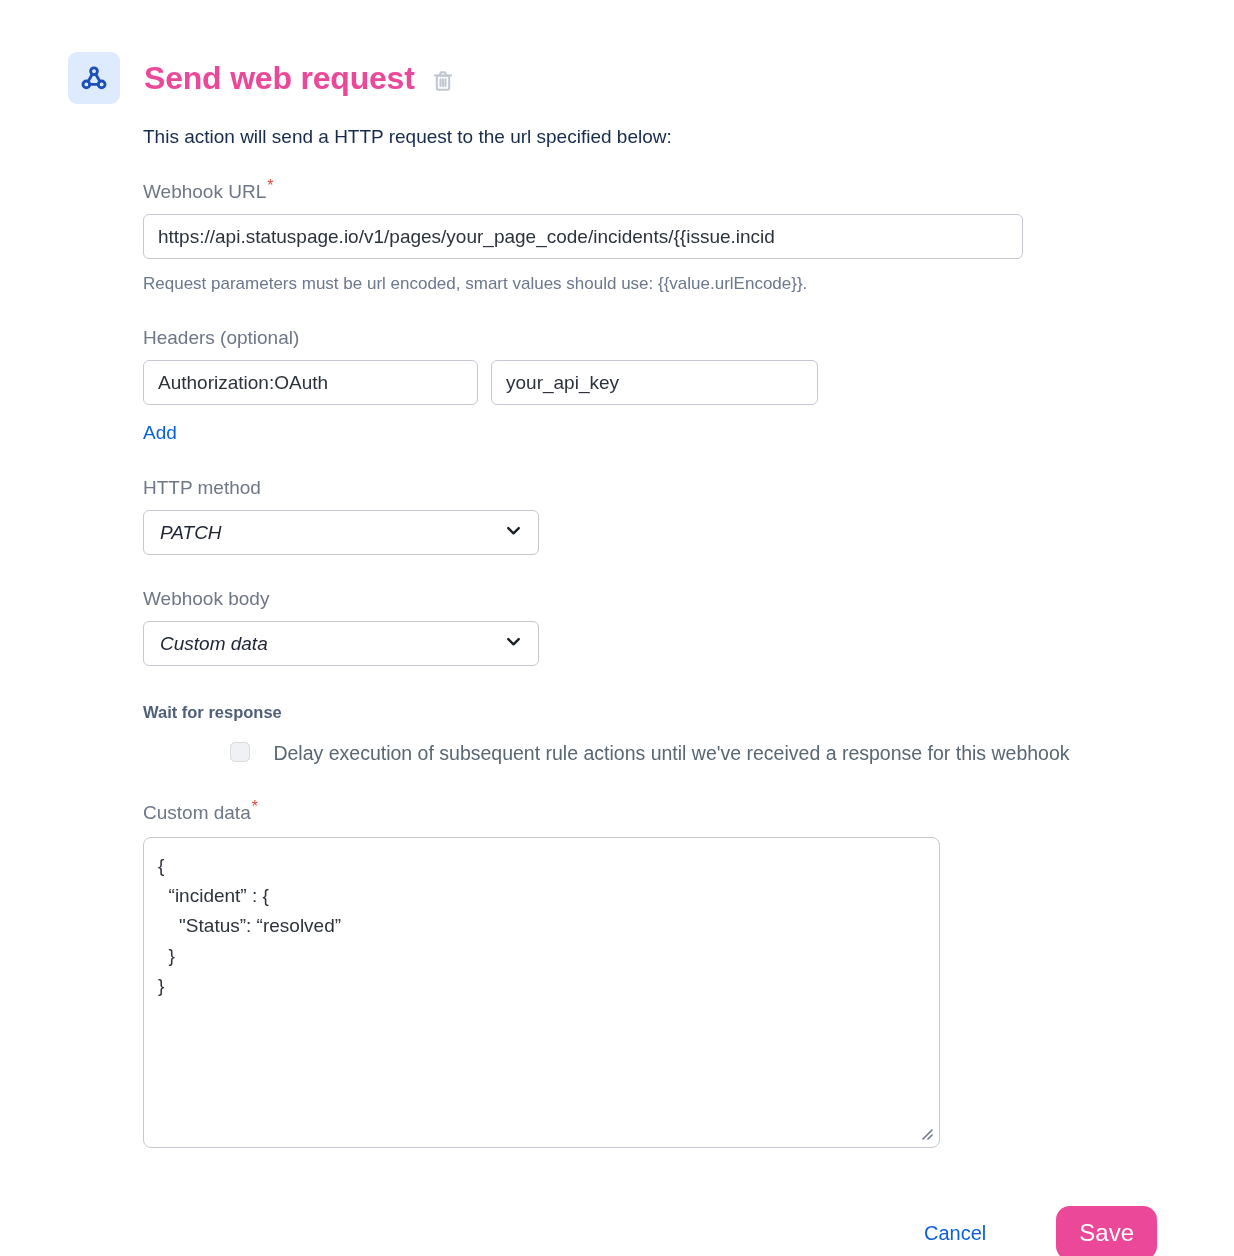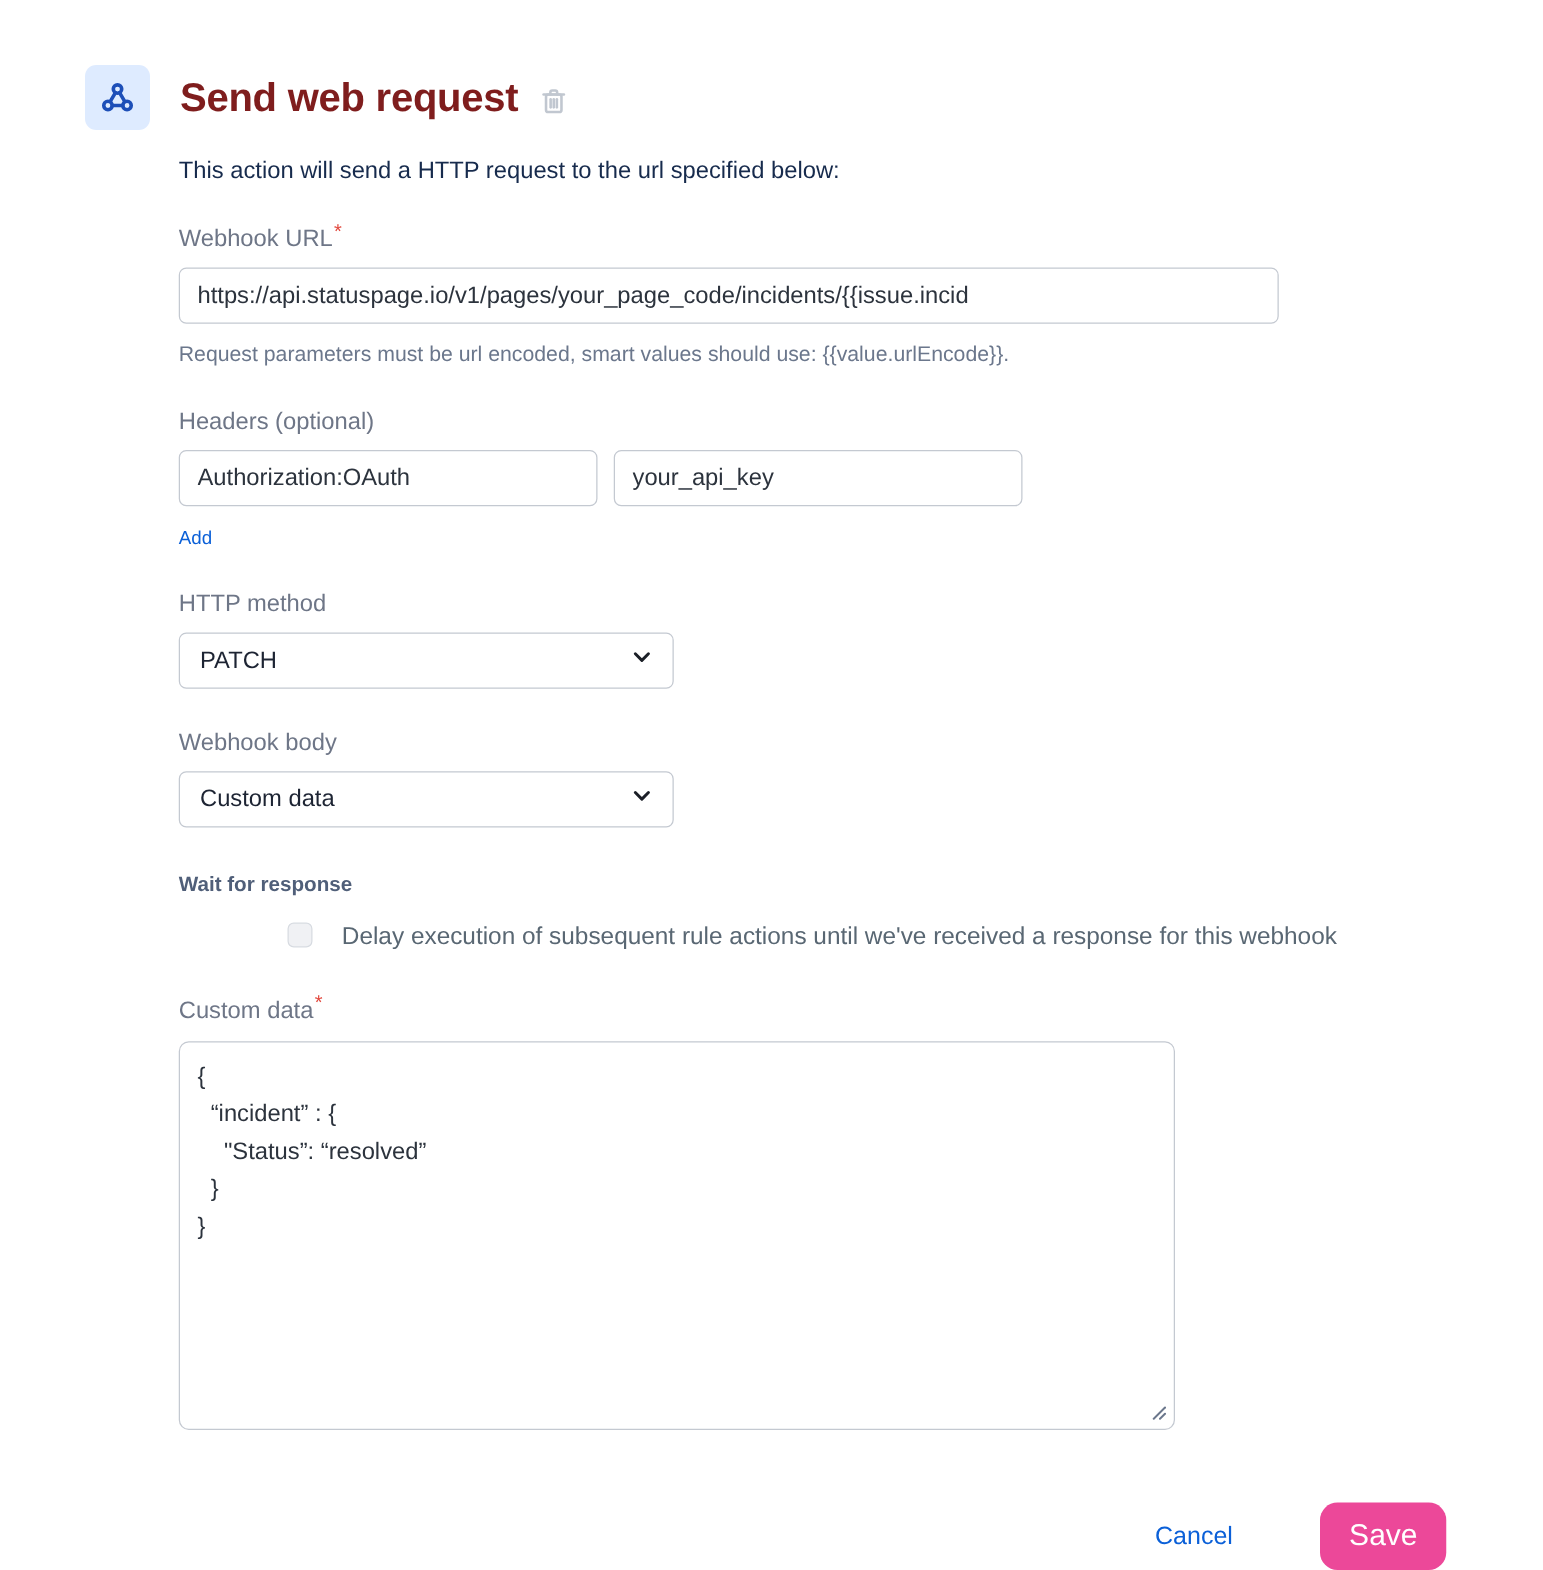--- a/index.html
+++ b/index.html
@@ -11,21 +11,21 @@
   }
   .page { width: 1234px; height: 1256px; padding: 52px 77px 0 68px; overflow: hidden; }
 
   
   .header-row { display: flex; align-items: center; }
   .icon-badge {
     width: 52px; height: 52px; border-radius: 9px;
     background: #DEEBFF; display: flex; align-items: center; justify-content: center;
     flex: 0 0 auto;
   }
-  .title { font-size: 32px; font-weight: 700; color: #7f1d1d; margin-left: 24px; letter-spacing: -0.2px; }
+  .title { font-size: 32px; font-weight: 700; color: #ec4899; margin-left: 24px; letter-spacing: -0.2px; }
   .trash-btn { margin-left: 15px; margin-top: 6px; cursor: pointer; background: none; border: none; line-height: 0; }
 
   
   .content { margin-left: 75px; }
   .intro { font-size: 19px; color: #172B4D; margin-top: 22px; }
 
   .label {
     display: block; font-size: 19px; color: #6E7687; margin-top: 33px; margin-bottom: 11px;
   }
   .req { color: #E2483D; font-size: 16px; vertical-align: super; line-height: 0; margin-left: 1px; }
@@ -37,27 +37,27 @@
     white-space: nowrap; overflow: hidden;
   }
   .url-input { width: 880px; display: block; }
 
   .helper { font-size: 17px; color: #6B778C; margin-top: 15px; }
 
   .headers-row { display: flex; gap: 13px; }
   .hname-input { width: 335px; }
   .hvalue-input { width: 327px; }
 
-  .link { color: #0B60D8; font-size: 15px; text-decoration: none; cursor: pointer; display: inline-block; }
+  .link { color: #0B60D8; font-size: 19px; text-decoration: none; cursor: pointer; display: inline-block; }
   .add-link { margin-top: 17px; }
 
   .select {
     width: 396px; height: 45px; border: 1.5px solid #C4C9D1; border-radius: 6px;
     display: flex; align-items: center; justify-content: space-between;
-    padding: 0 14px 0 16px; font-size: 19px; color: #1D2433; cursor: pointer; background: #fff;
+    padding: 0 14px 0 16px; font-size: 19px; color: #1D2433; cursor: pointer; background: #fff; font-style: italic;
   }
 
   .wait-label { font-size: 16.5px; font-weight: 700; color: #505F79; margin-top: 37px; margin-bottom: 0; }
   .checkbox-row { display: flex; margin-top: 16px; justify-content: center; }
   .checkbox {
     width: 20px; height: 20px; border-radius: 5px; flex: 0 0 auto;
     background: #F0F1F4; border: 1.5px solid #D7DBE1; margin-top: 4px; cursor: pointer;
   }
   .checkbox-label { font-size: 19.5px; color: #596773; margin-left: 23px; max-width: 895px; line-height: 31px; }
 

